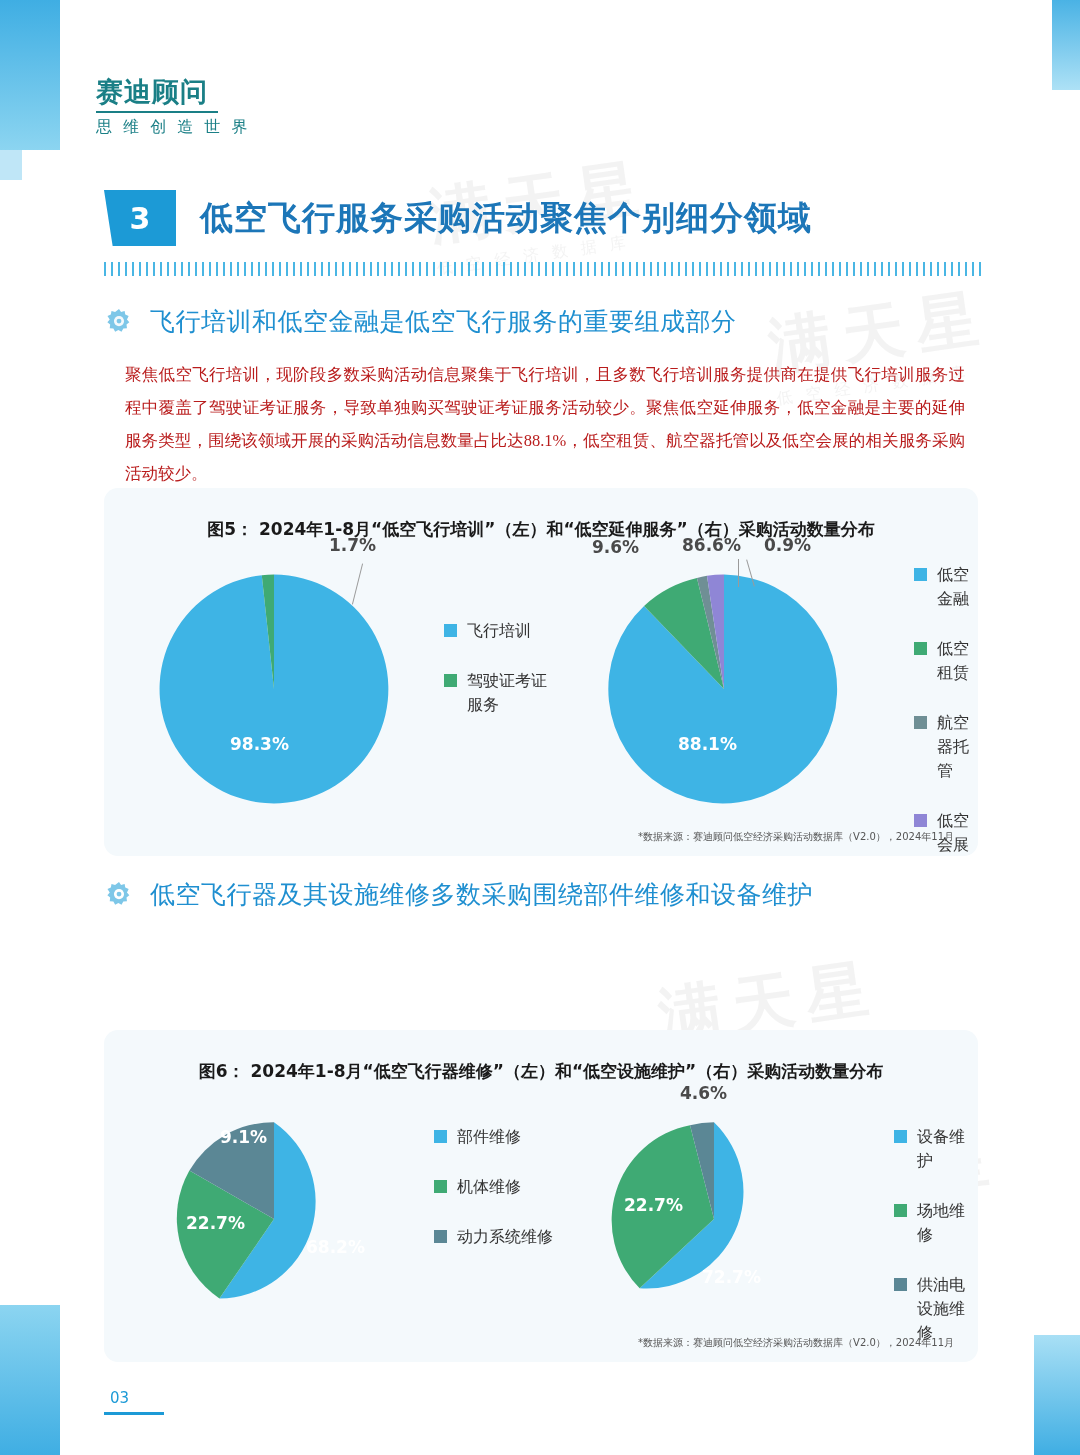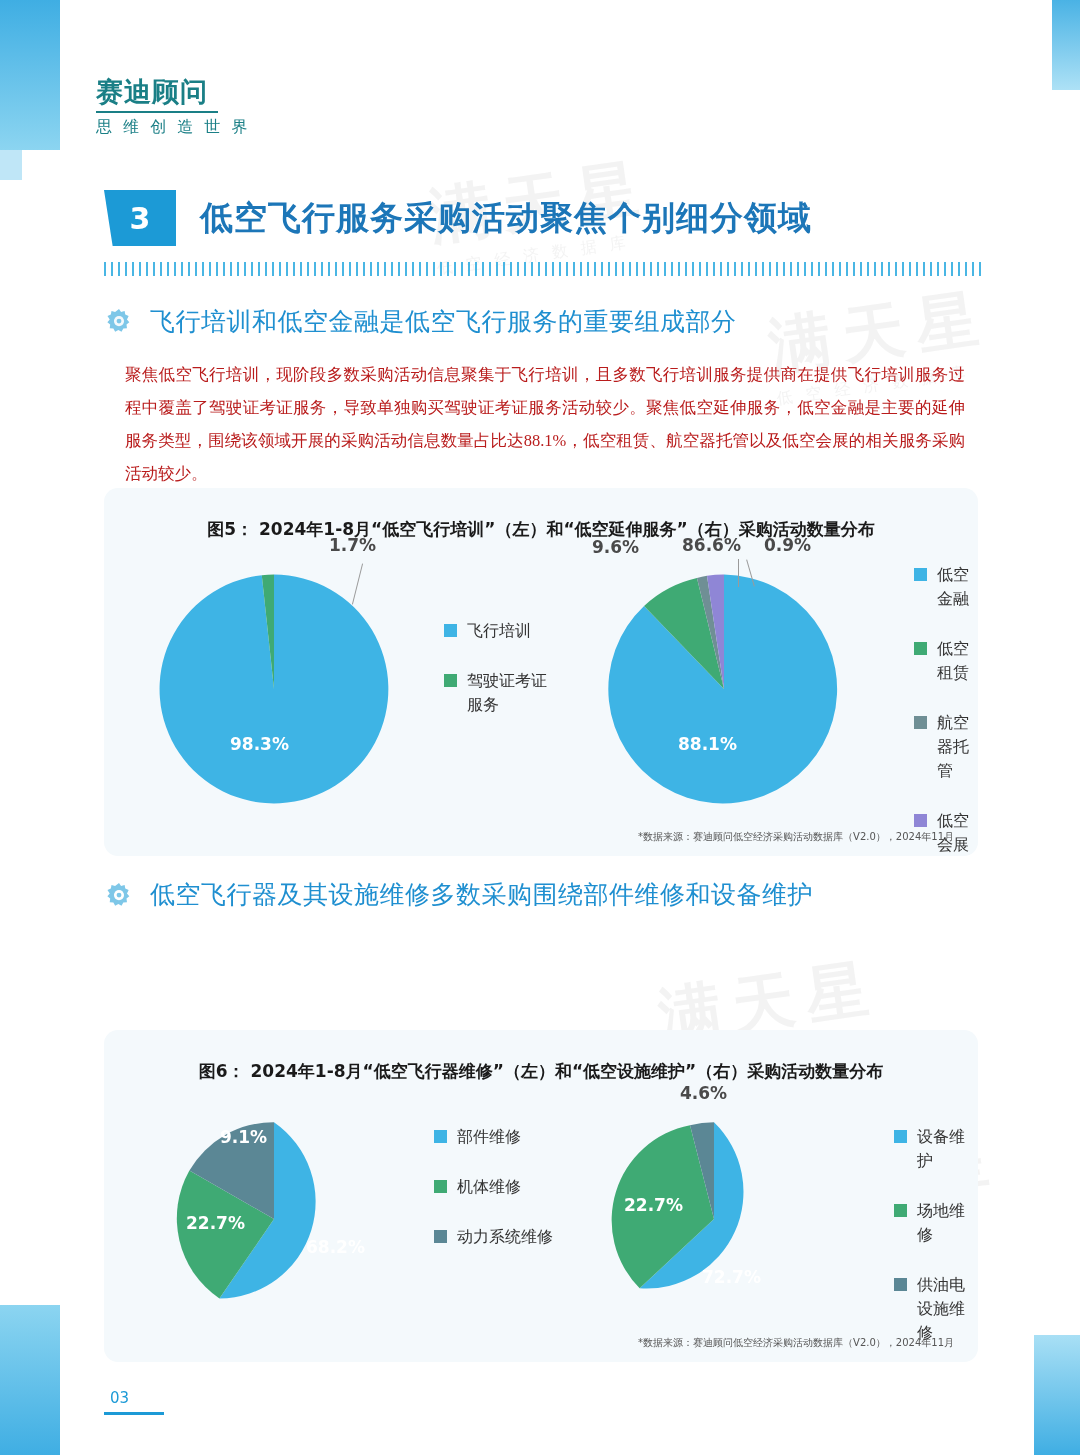--- a/index.html
+++ b/index.html
@@ -356,21 +356,21 @@
         <div class="legend-item">
           <span class="legend-sq" style="background:#8f86d6"></span>
           <span class="legend-label">低空会展</span>
         </div>
       </div>
     </div>
 
     <div class="source">*数据来源：赛迪顾问低空经济采购活动数据库（V2.0），2024年11月</div>
   </div>
 
-  <div class="sub-head" style="top:878px;align-items:flex-end;">
+  <div class="sub-head" style="top:878px;">
     <span class="gear">
       <svg width="30" height="30" viewBox="0 0 32 32">
         <path fill="#7ec7e8" d="M16 2l2.2 3.2 3.8-1 .7 3.9 3.6 1.6-1.8 3.5 2.5 3-3 2.5.5 3.9-3.9.3-1.9 3.4-3.4-1.9-3.4 1.9-1.9-3.4-3.9-.3.5-3.9-3-2.5 2.5-3L3.7 9.7l3.6-1.6.7-3.9 3.8 1z"></path>
         <circle cx="16" cy="15" r="5.4" fill="#ffffff"></circle>
         <circle cx="16" cy="15" r="2.6" fill="#7ec7e8"></circle>
       </svg>
     </span>
     <span class="sub-text">低空飞行器及其设施维修多数采购围绕部件维修和设备维护</span>
   </div>
 

